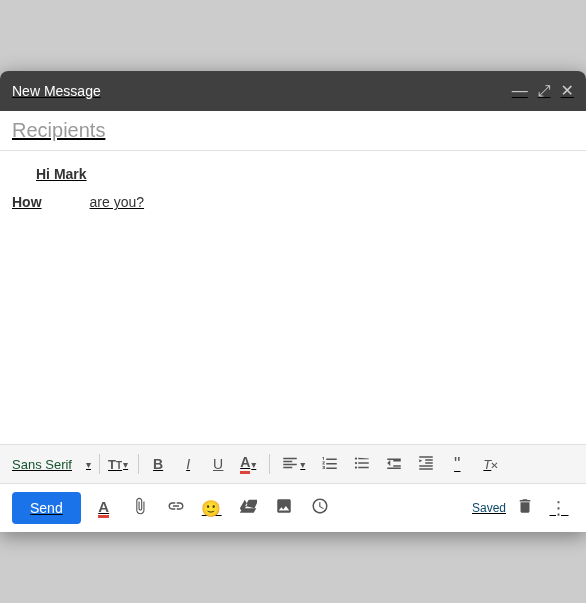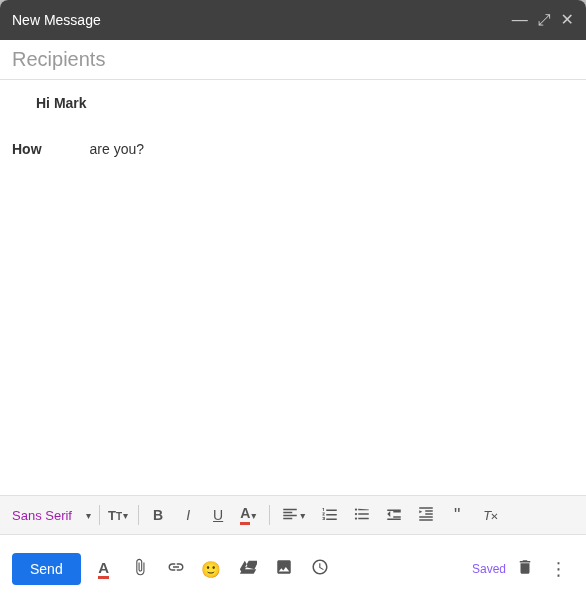--- a/index.html
+++ b/index.html
@@ -8,27 +8,28 @@
       background: #ccc;
       display: flex;
       justify-content: center;
       align-items: center;
       width: 586px;
       height: 603px;
       overflow: hidden;
     }
     .compose-window {
       width: 586px;
-      height: 603px;
+      height: 461px;
       display: flex;
       flex-direction: column;
       background: #fff;
       border-radius: 8px 8px 0 0;
       overflow: hidden;
       box-shadow: 0 4px 20px rgba(0,0,0,0.4);
+      text-decoration: underline;
     }
     .title-bar {
       background: #404040;
       color: #fff;
       padding: 8px 12px;
       display: flex;
       align-items: center;
       justify-content: space-between;
       min-height: 40px;
     }
@@ -66,21 +67,21 @@
       flex: 1;
       padding: 12px;
       overflow-y: auto;
       font-size: 14px;
       color: #333;
       line-height: 1.6;
       outline: none;
     }
     .body-text-greeting {
       font-weight: bold;
-      margin-bottom: 24px;
+      margin-bottom: 6px;
       padding-left: 24px;
     }
     .body-text-line { display: flex; flex-wrap: wrap; gap: 8px; }
     .body-text-bold { font-weight: bold; }
     .body-text-normal { font-weight: normal; margin-left: 40px; }
     .toolbar-formatting {
       border-top: 1px solid #e0e0e0;
       background: #f5f5f5;
       padding: 6px 8px;
       display: flex;
@@ -90,21 +91,21 @@
     }
     .font-select-group {
       display: flex;
       align-items: center;
       gap: 2px;
     }
     .font-dropdown {
       border: none;
       background: transparent;
       font-size: 13px;
-      color: #a21caf;
+      color: #14532d;
       cursor: pointer;
       outline: none;
       padding: 2px 4px;
       appearance: none;
       -webkit-appearance: none;
     }
     .dropdown-arrow {
       font-size: 10px;
       color: #555;
       cursor: pointer;
@@ -143,21 +144,21 @@
       align-items: center;
       background: none;
       border: none;
       cursor: pointer;
       padding: 4px 2px;
       border-radius: 3px;
     }
     .action-bar {
       background: #fff;
       border-top: 1px solid #e0e0e0;
-      padding: 18px 12px;
+      padding: 8px 12px;
       display: flex;
       align-items: center;
       gap: 8px;
     }
     .send-button {
       background: #1a73e8;
       color: #fff;
       border: none;
       border-radius: 4px;
       padding: 8px 18px;
@@ -179,21 +180,21 @@
       color: #555;
       font-size: 16px;
       display: flex;
       align-items: center;
       justify-content: center;
       border-radius: 50%;
       width: 30px;
       height: 30px;
     }
     .saved-text {
-      color: #8b5cf6;
+      color: #0c4a6e;
       font-size: 12px;
     }
     .right-action-icons {
       display: flex;
       align-items: center;
       gap: 4px;
     }
     
     .icon-svg {
       width: 18px;

